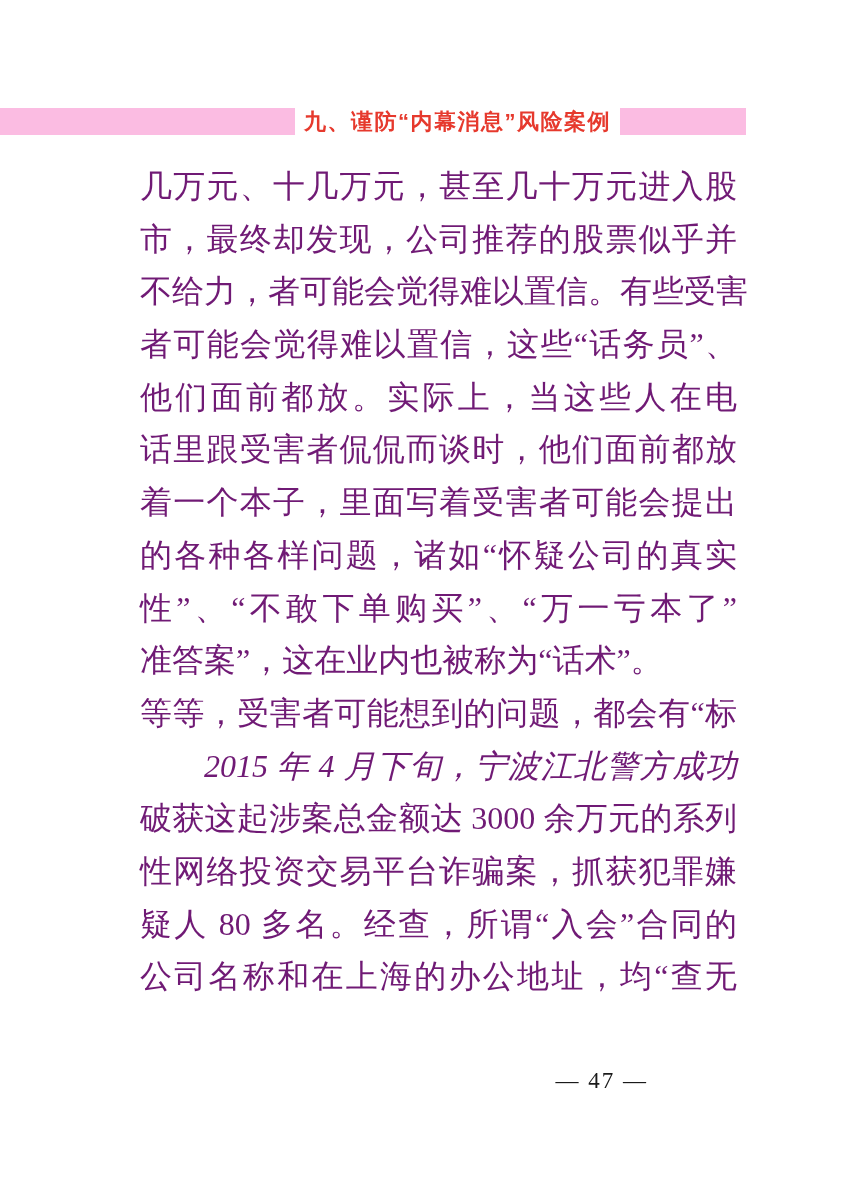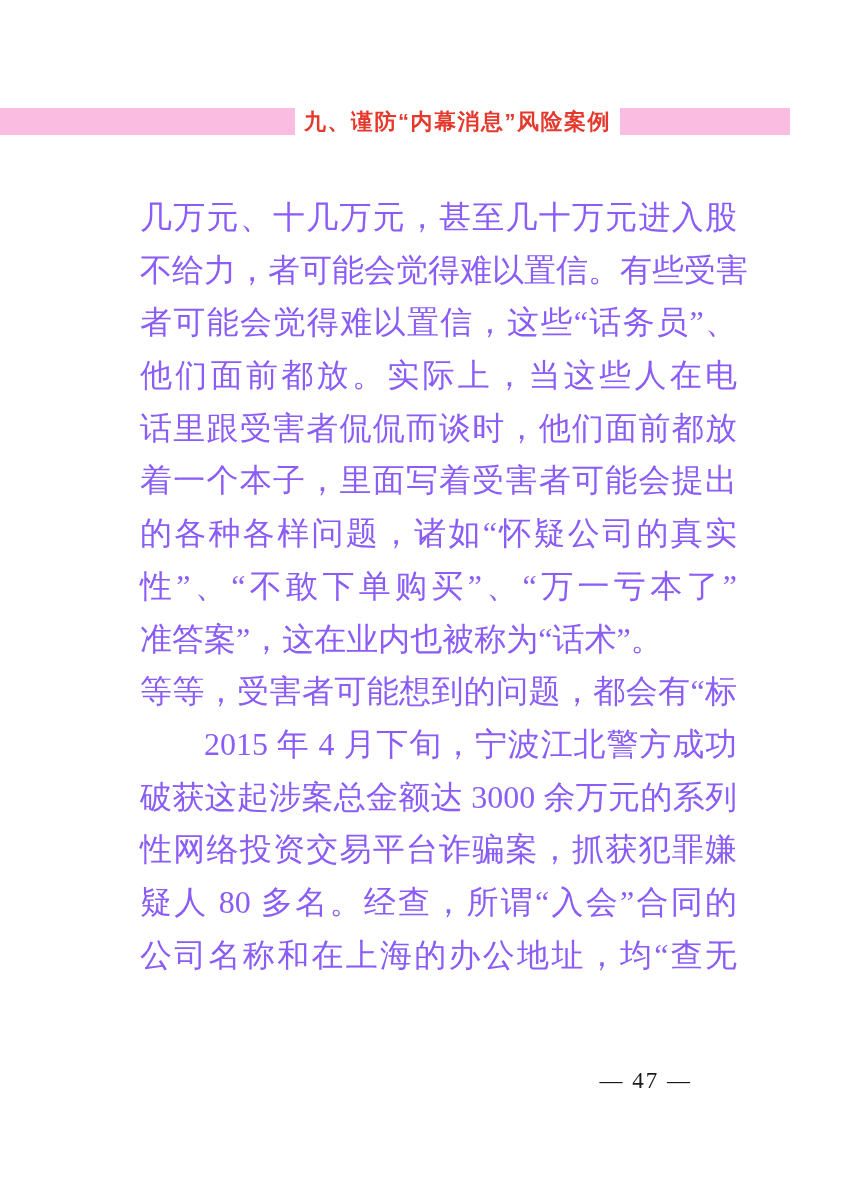--- a/index.html
+++ b/index.html
@@ -11,21 +11,20 @@
     padding: 0;
     background: #ffffff;
   }
   .page {
     position: relative;
     width: 748px;
     height: 1189px;
     background: #ffffff;
     overflow: hidden;
     font-family: "Liberation Serif", "DejaVu Serif", serif;
-    padding-left: 44px;
   }
   .chapter-header {
     position: absolute;
     top: 108px;
     left: 0;
     right: 0;
     height: 27px;
     display: flex;
     align-items: center;
   }
@@ -45,33 +44,33 @@
     letter-spacing: 1.5px;
     color: var(--red);
     line-height: 27px;
   }
   .body-text {
     position: absolute;
     top: 160px;
     left: 140px;
     width: 597px;
     font-size: 32px;
-    color: #8b5cf6;
-    margin-top: 31px;
+    color: #701a75;
   }
   .line {
     line-height: 52.7px;
     height: 52.7px;
     text-align: justify;
     text-align-last: justify;
     text-justify: inter-character;
     white-space: nowrap;
   }
   .line.indent {
     padding-left: 64px;
+    font-style: italic;
   }
   .line.short {
     text-align-last: auto;
   }
   .page-number {
     position: absolute;
     top: 1068px;
     right: 100px;
     font-size: 23px;
     color: #1a1a1a;
@@ -85,20 +84,21 @@
 <div class="page">
 
   <div class="chapter-header">
     <div class="header-bar left"></div>
     <div class="chapter-title">九、谨防“内幕消息”风险案例</div>
     <div class="header-bar right"></div>
   </div>
 
   <div class="body-text" id="body-text">
       <div class="line">几万元、十几万元，甚至几十万元进入股</div>
+      <div class="line">市，最终却发现，公司推荐的股票似乎并</div>
       <div class="line">不给力，者可能会觉得难以置信。有些受害</div>
       <div class="line">者可能会觉得难以置信，这些“话务员”、</div>
       <div class="line">他们面前都放。实际上，当这些人在电</div>
       <div class="line">话里跟受害者侃侃而谈时，他们面前都放</div>
       <div class="line">着一个本子，里面写着受害者可能会提出</div>
       <div class="line">的各种各样问题，诸如“怀疑公司的真实</div>
       <div class="line">性”、“不敢下单购买”、“万一亏本了”</div>
       <div class="line short">准答案”，这在业内也被称为“话术”。</div>
       <div class="line">等等，受害者可能想到的问题，都会有“标</div>
       <div class="line indent">2015 年 4 月下旬，宁波江北警方成功</div>

